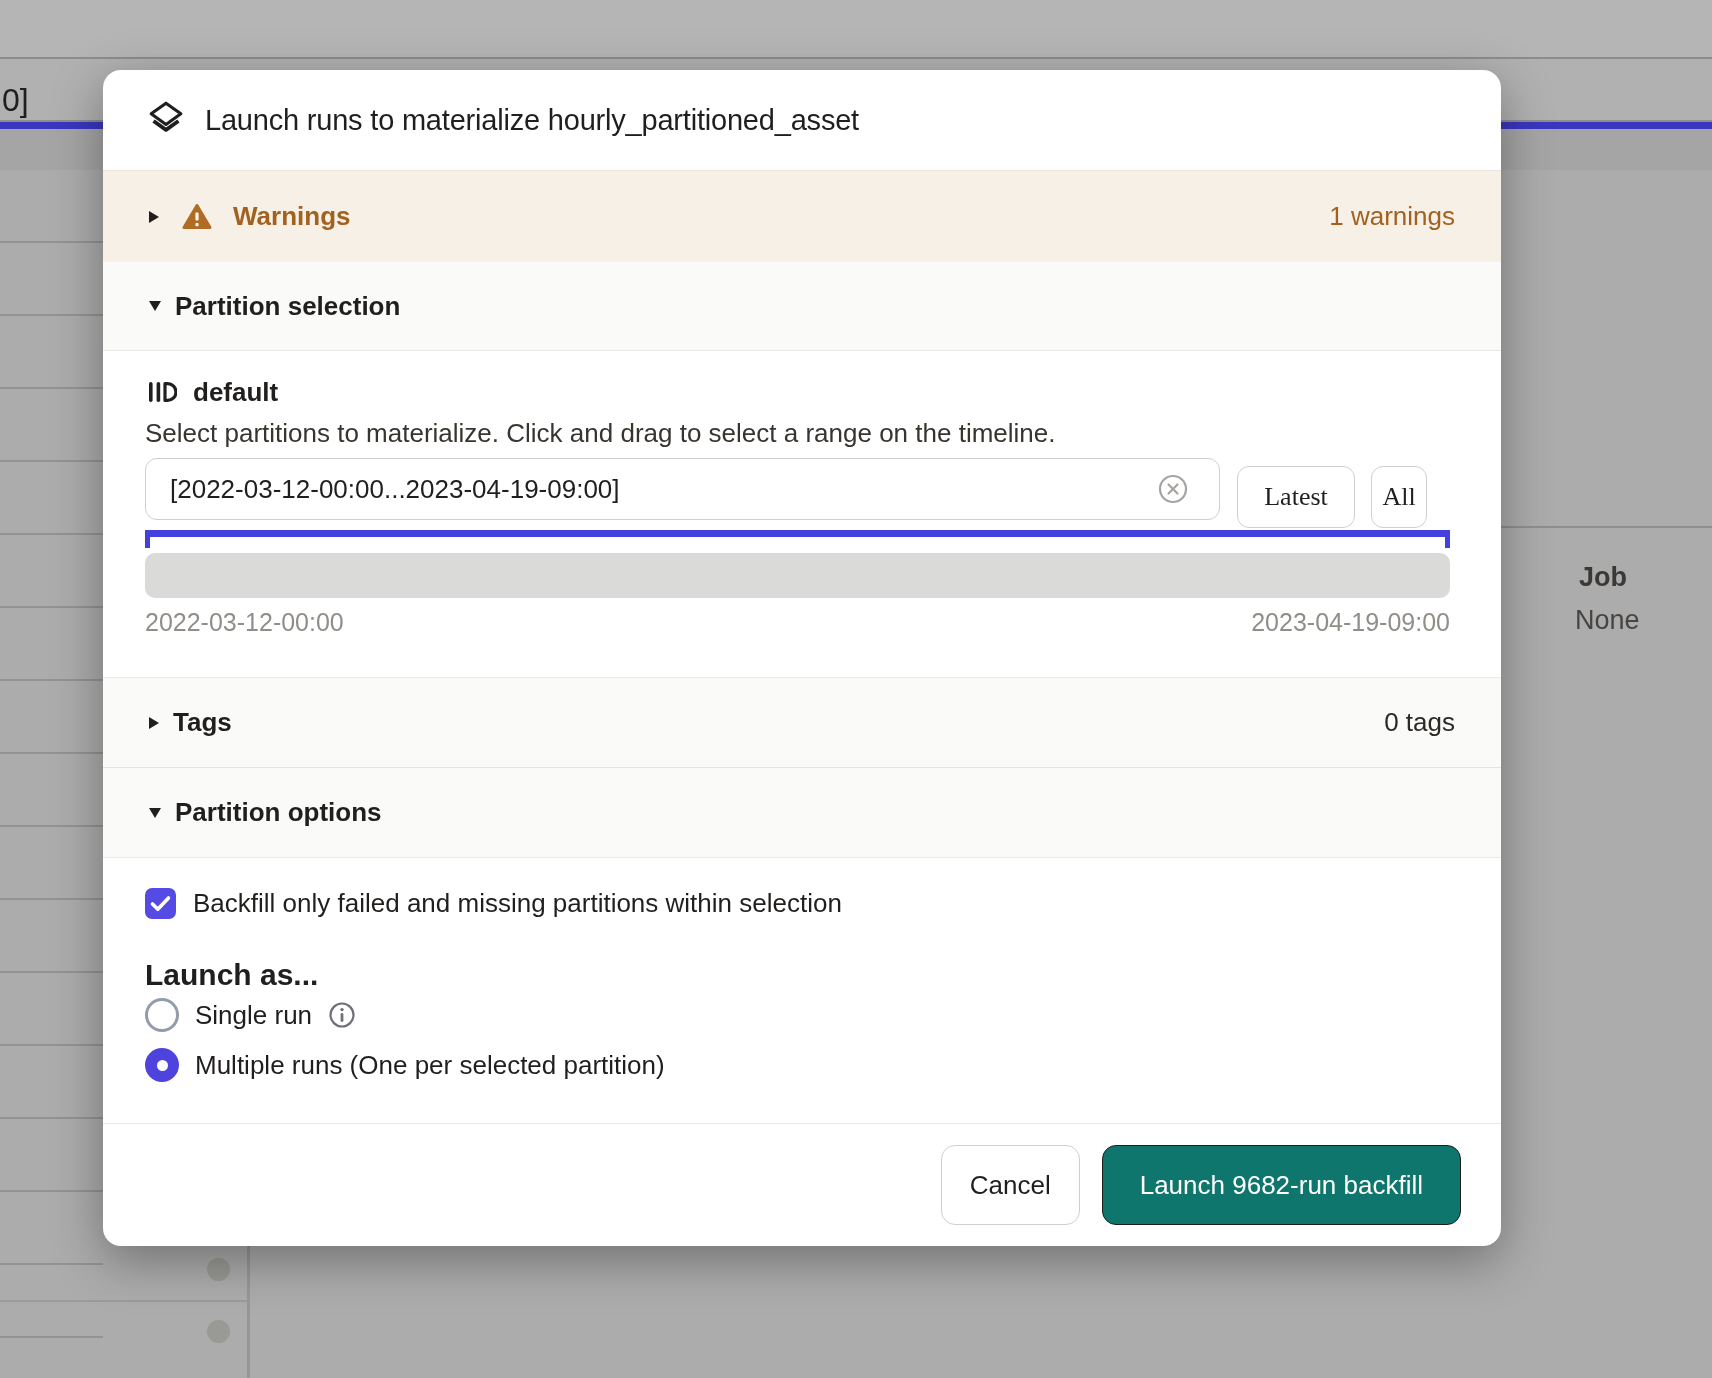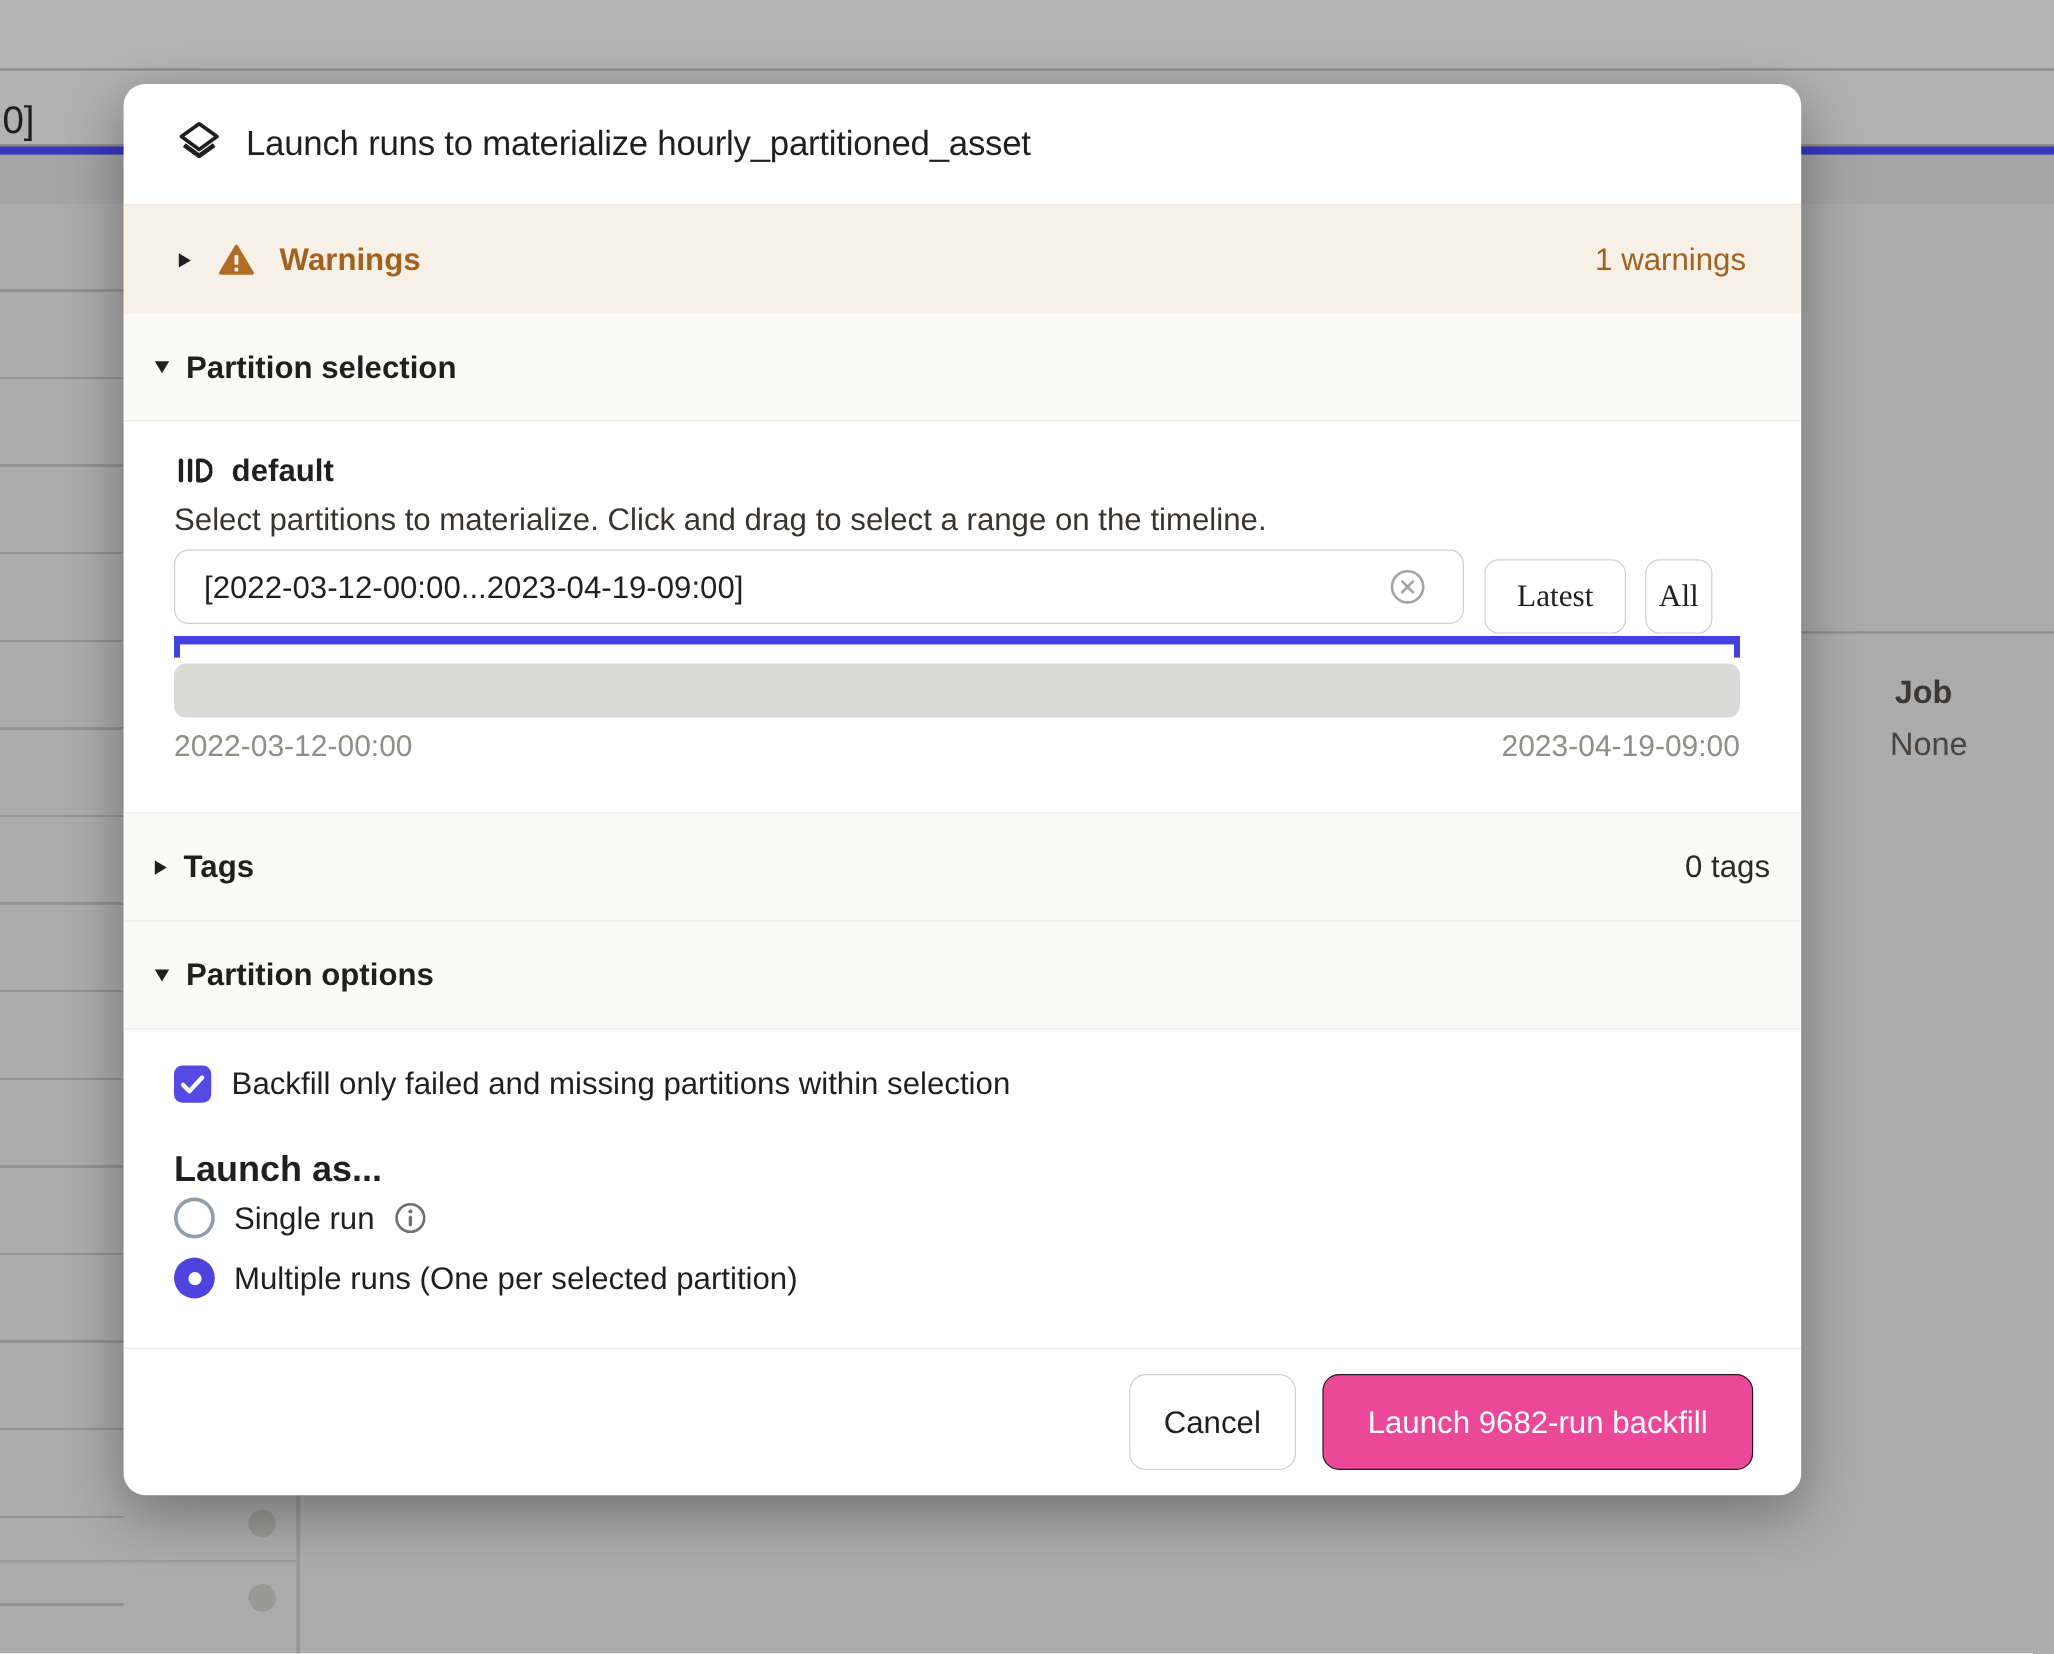--- a/index.html
+++ b/index.html
@@ -28,21 +28,21 @@
          box-shadow:0 14px 50px rgba(0,0,0,.35);overflow:hidden;}
   .m-header{left:0;top:0;width:100%;height:100px;display:flex;align-items:center;padding:0 44px;box-sizing:border-box;}
   .m-title{font-size:29px;font-weight:500;color:#211f1e;margin-left:20px;letter-spacing:-.2px;}
 
   .row-warnings{left:0;top:100px;width:100%;height:92px;background:#f7f0e7;border-top:1px solid #ece5da;
       display:flex;align-items:center;padding:0 46px;box-sizing:border-box;}
   .warn-label{font-size:26px;font-weight:600;color:#a2611e;margin-left:20px;}
   .warn-count{margin-left:auto;font-size:26px;color:#a2611e;}
 
   .sec-header{width:100%;background:#fafaf9;display:flex;align-items:center;
-      padding:0 26px;box-sizing:border-box;font-size:26px;font-weight:600;color:#211f1e;}
+      padding:0 46px;box-sizing:border-box;font-size:26px;font-weight:600;color:#211f1e;}
   .sec-partition{left:0;top:192px;height:89px;border-bottom:1px solid #ebe9e6;}
   .sec-tags{left:0;top:607px;height:90px;border-top:1px solid #edebe8;font-weight:600;}
   .tags-count{margin-left:auto;font-size:26px;font-weight:400;color:#2b2825;}
   .sec-backfill{left:0;top:697px;height:91px;border-top:1px solid #e6e4e1;border-bottom:1px solid #ebe9e6;}
   .sec-label{margin-left:14px;}
 
   .caret-right{width:0;height:0;border-left:10px solid #211f1e;border-top:6px solid transparent;border-bottom:6px solid transparent;flex:none;}
   .caret-down{width:0;height:0;border-top:10px solid #211f1e;border-left:6px solid transparent;border-right:6px solid transparent;flex:none;}
 
   .dim-row{left:42px;top:300px;height:44px;display:flex;align-items:center;}
@@ -76,21 +76,21 @@
   .radio-dot{width:11px;height:11px;border-radius:50%;background:#fff;}
   .radio-label{font-size:26px;margin-left:16px;}
   .info-wrap{margin-left:15px;display:flex;align-items:center;}
 
   .footer-divider{left:0;top:1053px;width:100%;height:1px;background:#eae8e5;}
   .m-footer{left:0;top:1054px;width:100%;height:122px;display:flex;align-items:center;justify-content:flex-end;
       gap:22px;padding-right:40px;box-sizing:border-box;}
   .btn{height:80px;border-radius:14px;font-size:26px;display:flex;align-items:center;justify-content:center;
       box-sizing:border-box;cursor:pointer;font-family:"Liberation Sans","DejaVu Sans",sans-serif;}
   .btn-cancel{background:#fff;border:1.5px solid #d2cfcb;color:#211f1e;padding:0 28px;}
-  .btn-submit{background:#ec4899;border:1.5px solid #211d1b;color:#fff;padding:0 37px;text-align:right;}
+  .btn-submit{background:#0f766e;border:1.5px solid #211d1b;color:#fff;padding:0 37px;text-align:right;}
 </style>
 </head>
 <body>
 
 <div class="stage">
 
   <div class="abs bg-band-top"></div>
   <div class="abs bg-band-2"></div>
   <div class="abs bg-clipped-text">0]</div>
   <div class="abs bg-line-1"></div>

